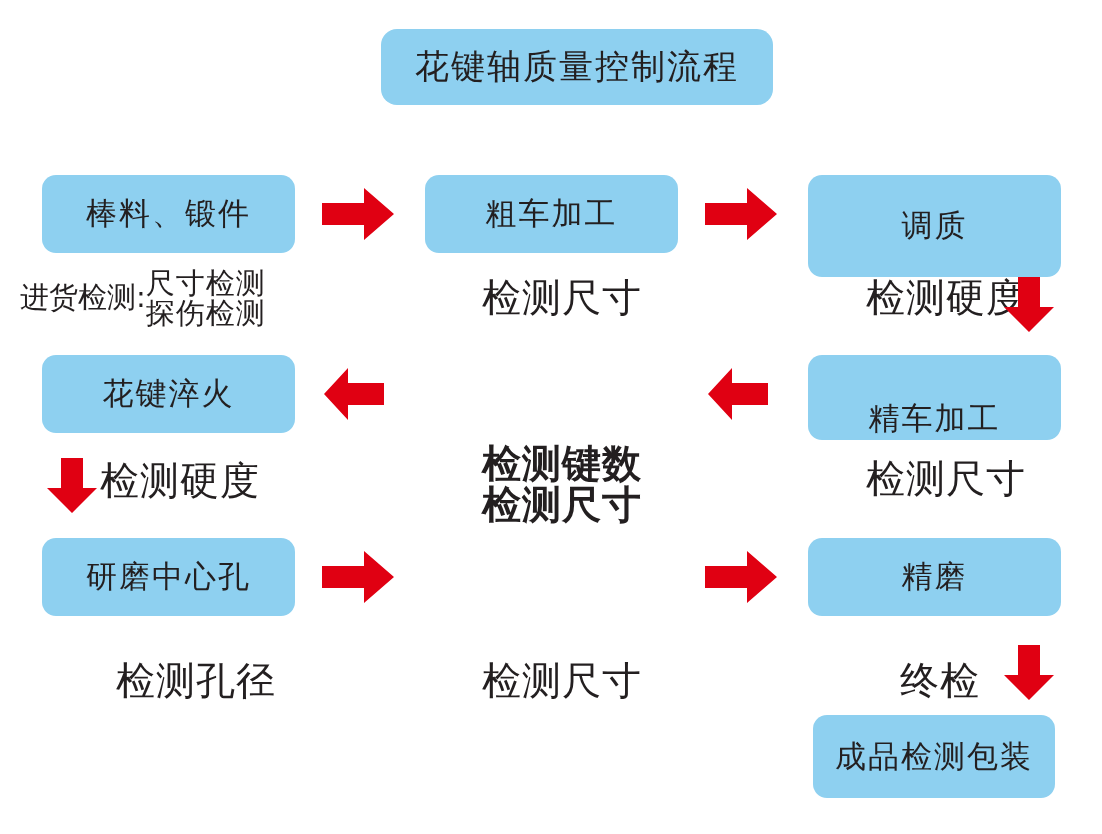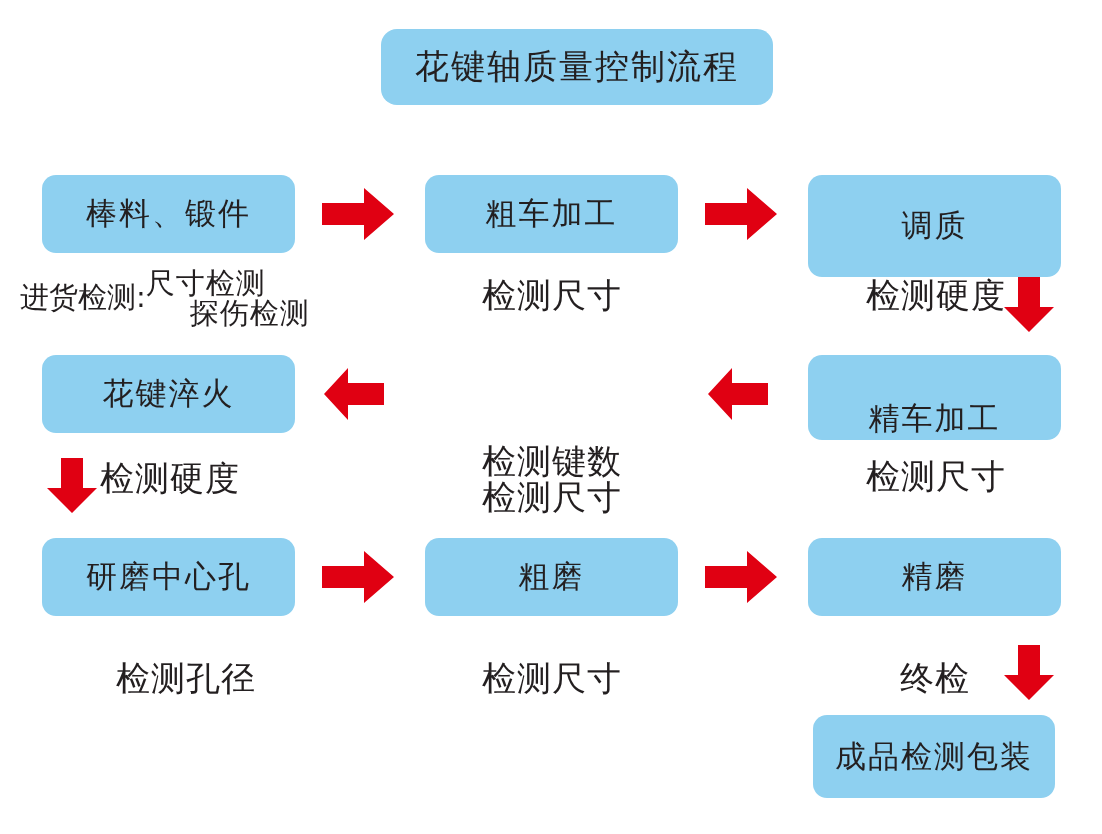--- a/index.html
+++ b/index.html
@@ -32,28 +32,29 @@
   }
   .box-title {
     font-size: 34px;
     border-radius: 16px;
   }
   .box-step {
     font-size: 31px;
   }
   .caption {
     position: absolute;
-    font-size: 34px;
+    font-size: 39px;
     color: #231f20;
     letter-spacing: 1px;
     white-space: nowrap;
     line-height: 1.08;
   }
   .caption-2line {
     line-height: 1.06;
+    font-weight: bold;
   }
   .caption-inline {
     position: absolute;
     display: flex;
     align-items: center;
     white-space: nowrap;
     font-size: 29px;
     letter-spacing: 1px;
   }
   .caption-lead {
@@ -106,21 +107,21 @@
   </div>
 
   <div class="box box-step" style="left:808px; top:175px; width:253px; height:102px;">
     <span>调质</span>
   </div>
 
   <div class="caption-inline" style="left:20px; top:268px;">
     <span class="caption-lead">进货检测:</span>
     <span class="caption-stack">
       <span style="display:block;">尺寸检测</span>
-      <span style="display:block;margin-left:44px;">探伤检测</span>
+      <span style="display:block;">探伤检测</span>
     </span>
   </div>
 
   <div class="caption" style="left:482px; top:277px;">检测尺寸</div>
 
   <div class="caption" style="left:866px; top:277px;">检测硬度</div>
 
   <div class="arrow" style="left:1004px; top:277px; width:50px; height:55px;">
     <svg viewBox="0 0 50 55" preserveAspectRatio="none">
       <polygon points="14,0 36,0 36,30 50,30 25,55 0,30 14,30" fill="#e00012"></polygon>
@@ -165,23 +166,20 @@
   <div class="box box-step" style="left:42px; top:538px; width:253px; height:78px;">
     <span>研磨中心孔</span>
   </div>
 
   <div class="arrow" style="left:322px; top:551px; width:72px; height:52px;">
     <svg viewBox="0 0 72 52" preserveAspectRatio="none">
       <polygon points="0,15 42,15 42,0 72,26 42,52 42,37 0,37" fill="#e00012"></polygon>
     </svg>
   </div>
 
-  <div class="box box-step" style="left:425px; top:538px; width:253px; height:78px;">
-    <span>粗磨</span>
-  </div>
 
   <div class="arrow" style="left:705px; top:551px; width:72px; height:52px;">
     <svg viewBox="0 0 72 52" preserveAspectRatio="none">
       <polygon points="0,15 42,15 42,0 72,26 42,52 42,37 0,37" fill="#e00012"></polygon>
     </svg>
   </div>
 
   <div class="box box-step" style="left:808px; top:538px; width:253px; height:78px;">
     <span>精磨</span>
   </div>

